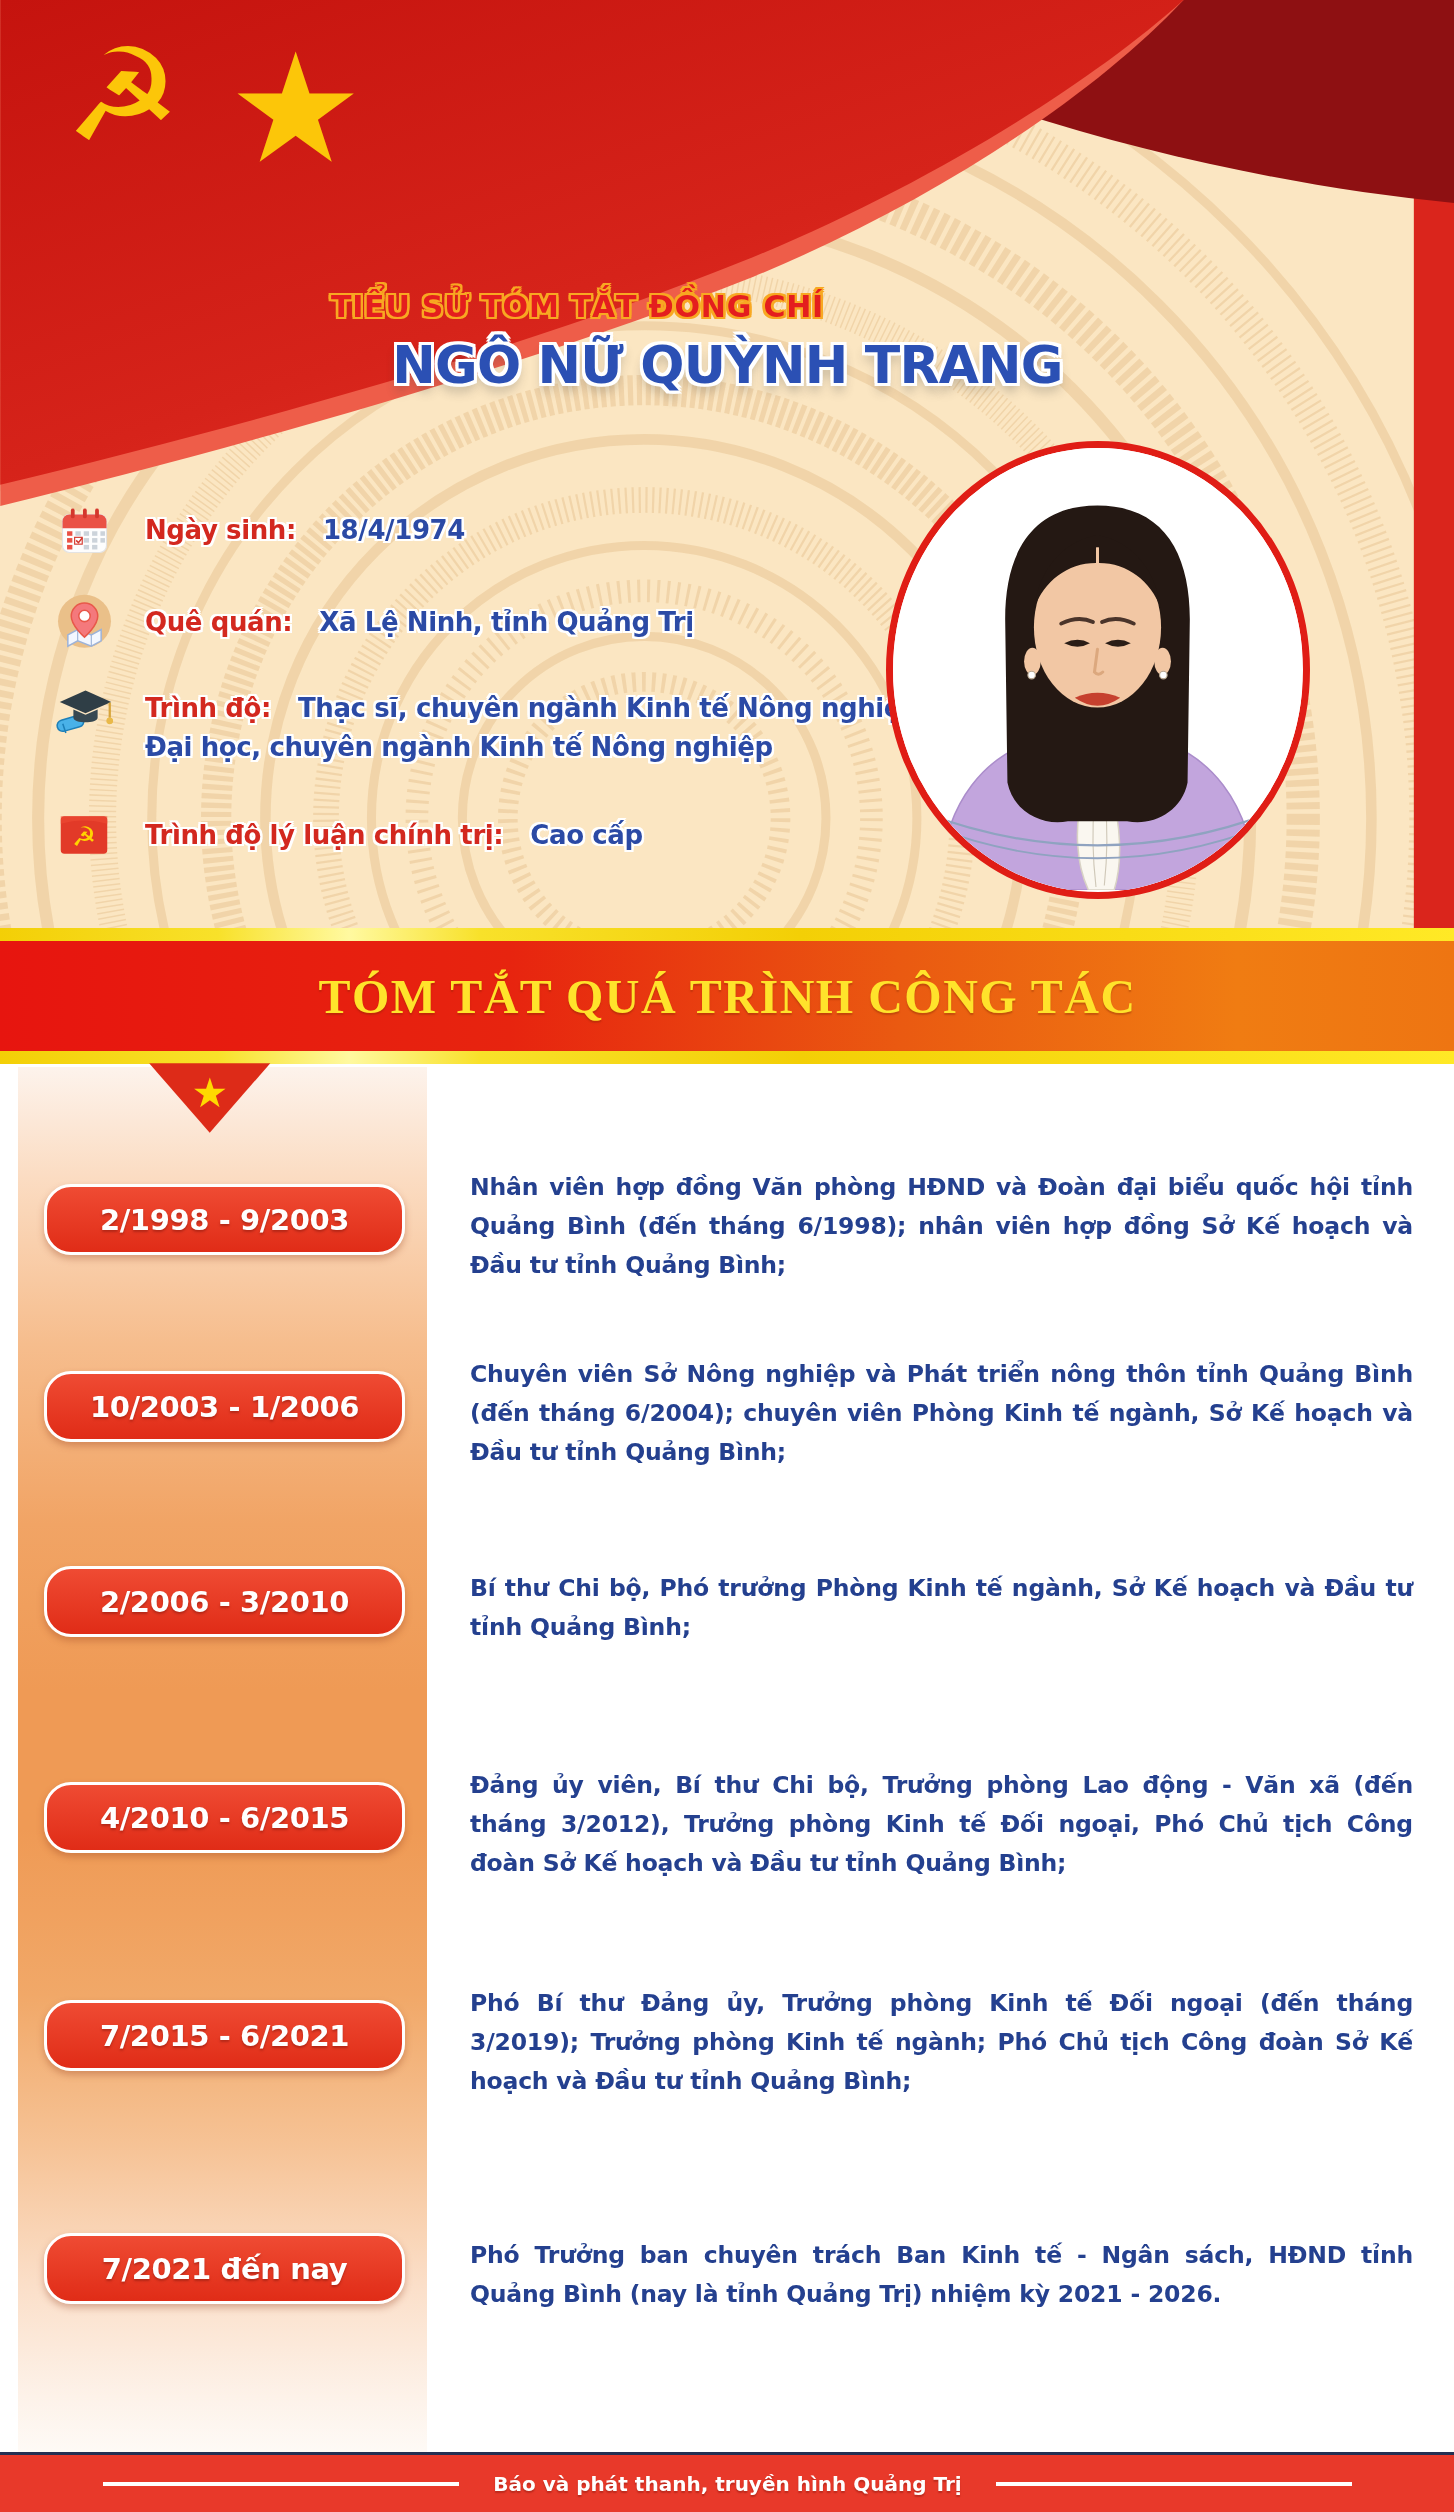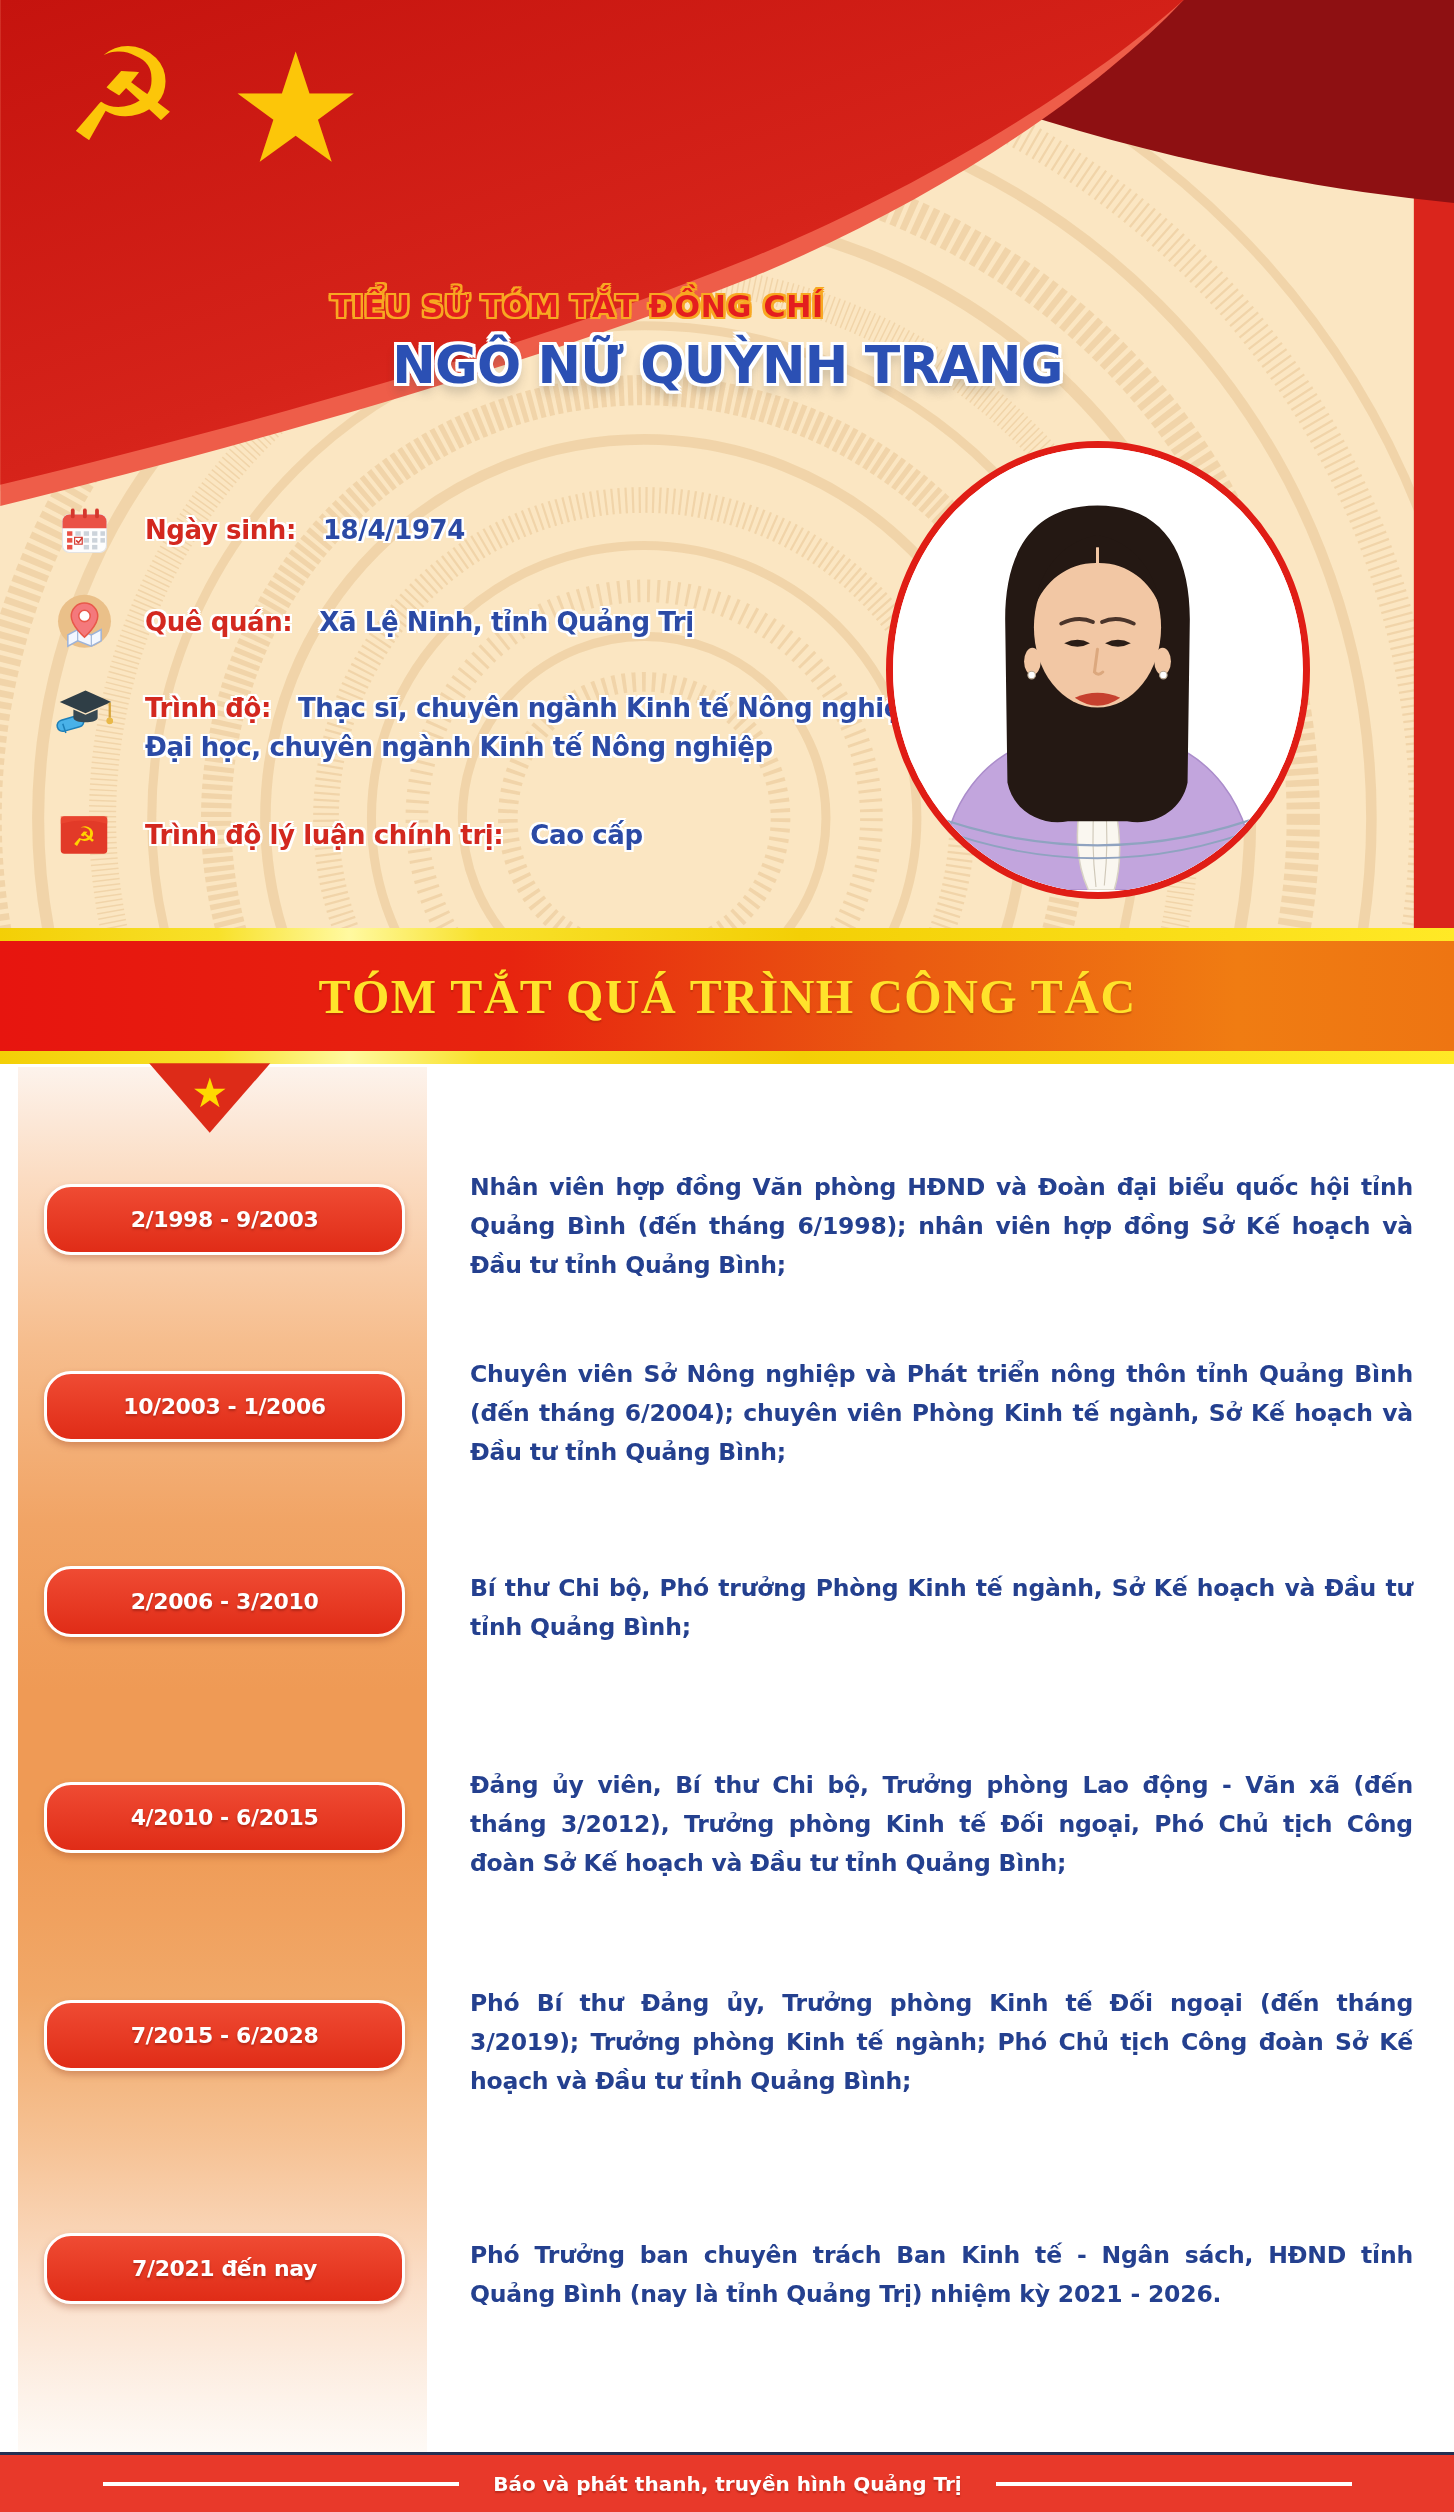--- a/index.html
+++ b/index.html
@@ -59,21 +59,21 @@
   #timeline .entry{position:absolute;left:0;width:1455px;height:71px;}
   #timeline .entry:nth-child(1){top:1184px;}
   #timeline .entry:nth-child(2){top:1371px;}
   #timeline .entry:nth-child(3){top:1566px;}
   #timeline .entry:nth-child(4){top:1782px;}
   #timeline .entry:nth-child(5){top:2000px;}
   #timeline .entry:nth-child(6){top:2233px;}
   .pill{position:absolute;left:44px;top:0;width:361px;height:71px;box-sizing:border-box;
     background:linear-gradient(180deg,#ef4b33,#e02c17);border:3.8px solid #ffffff;border-radius:27px;
     box-shadow:0 3.8px 7.6px rgba(150,60,30,.35);display:flex;align-items:center;justify-content:center;
-    color:#ffffff;font-size:22px;font-weight:bold;letter-spacing:-0.4px;
+    color:#ffffff;font-size:29px;font-weight:bold;letter-spacing:-0.4px;
     text-shadow:0 2.3px 2.3px rgba(120,20,10,.45);}
   .desc{position:absolute;left:470px;top:50%;transform:translateY(calc(-50% + 6px));width:943px;
     color:#24408f;font-size:23.5px;font-weight:bold;line-height:39px;text-align:justify;letter-spacing:-0.2px;}
 
   
   .footer{position:absolute;left:0;top:2452px;width:1455px;height:61px;box-sizing:border-box;
     background:#e8392a;border-top:3.8px solid #232f52;display:flex;align-items:center;justify-content:center;gap:34px;}
   .footer .fline{width:356px;height:4.5px;background:#ffffff;flex:none;}
   .footer-text{color:#ffffff;font-size:20px;font-weight:bold;white-space:nowrap;
     text-shadow:0 1.5px 1.5px rgba(120,20,10,.4);}
@@ -272,21 +272,21 @@
     <div class="pill">2/2006 - 3/2010</div>
     <div class="desc">Bí thư Chi bộ, Phó trưởng Phòng Kinh tế ngành, Sở Kế hoạch và Đầu tư tỉnh Quảng Bình;</div>
   </div>
 
   <div class="entry">
     <div class="pill">4/2010 - 6/2015</div>
     <div class="desc">Đảng ủy viên, Bí thư Chi bộ, Trưởng phòng Lao động - Văn xã (đến tháng 3/2012), Trưởng phòng Kinh tế Đối ngoại, Phó Chủ tịch Công đoàn Sở Kế hoạch và Đầu tư tỉnh Quảng Bình;</div>
   </div>
 
   <div class="entry">
-    <div class="pill">7/2015 - 6/2028</div>
+    <div class="pill">7/2015 - 6/2021</div>
     <div class="desc">Phó Bí thư Đảng ủy, Trưởng phòng Kinh tế Đối ngoại (đến tháng 3/2019); Trưởng phòng Kinh tế ngành; Phó Chủ tịch Công đoàn Sở Kế hoạch và Đầu tư tỉnh Quảng Bình;</div>
   </div>
 
   <div class="entry">
     <div class="pill">7/2021 đến nay</div>
     <div class="desc">Phó Trưởng ban chuyên trách Ban Kinh tế - Ngân sách, HĐND tỉnh Quảng Bình (nay là tỉnh Quảng Trị) nhiệm kỳ 2021 - 2026.</div>
   </div>
 </div>
 
   <div class="footer">

